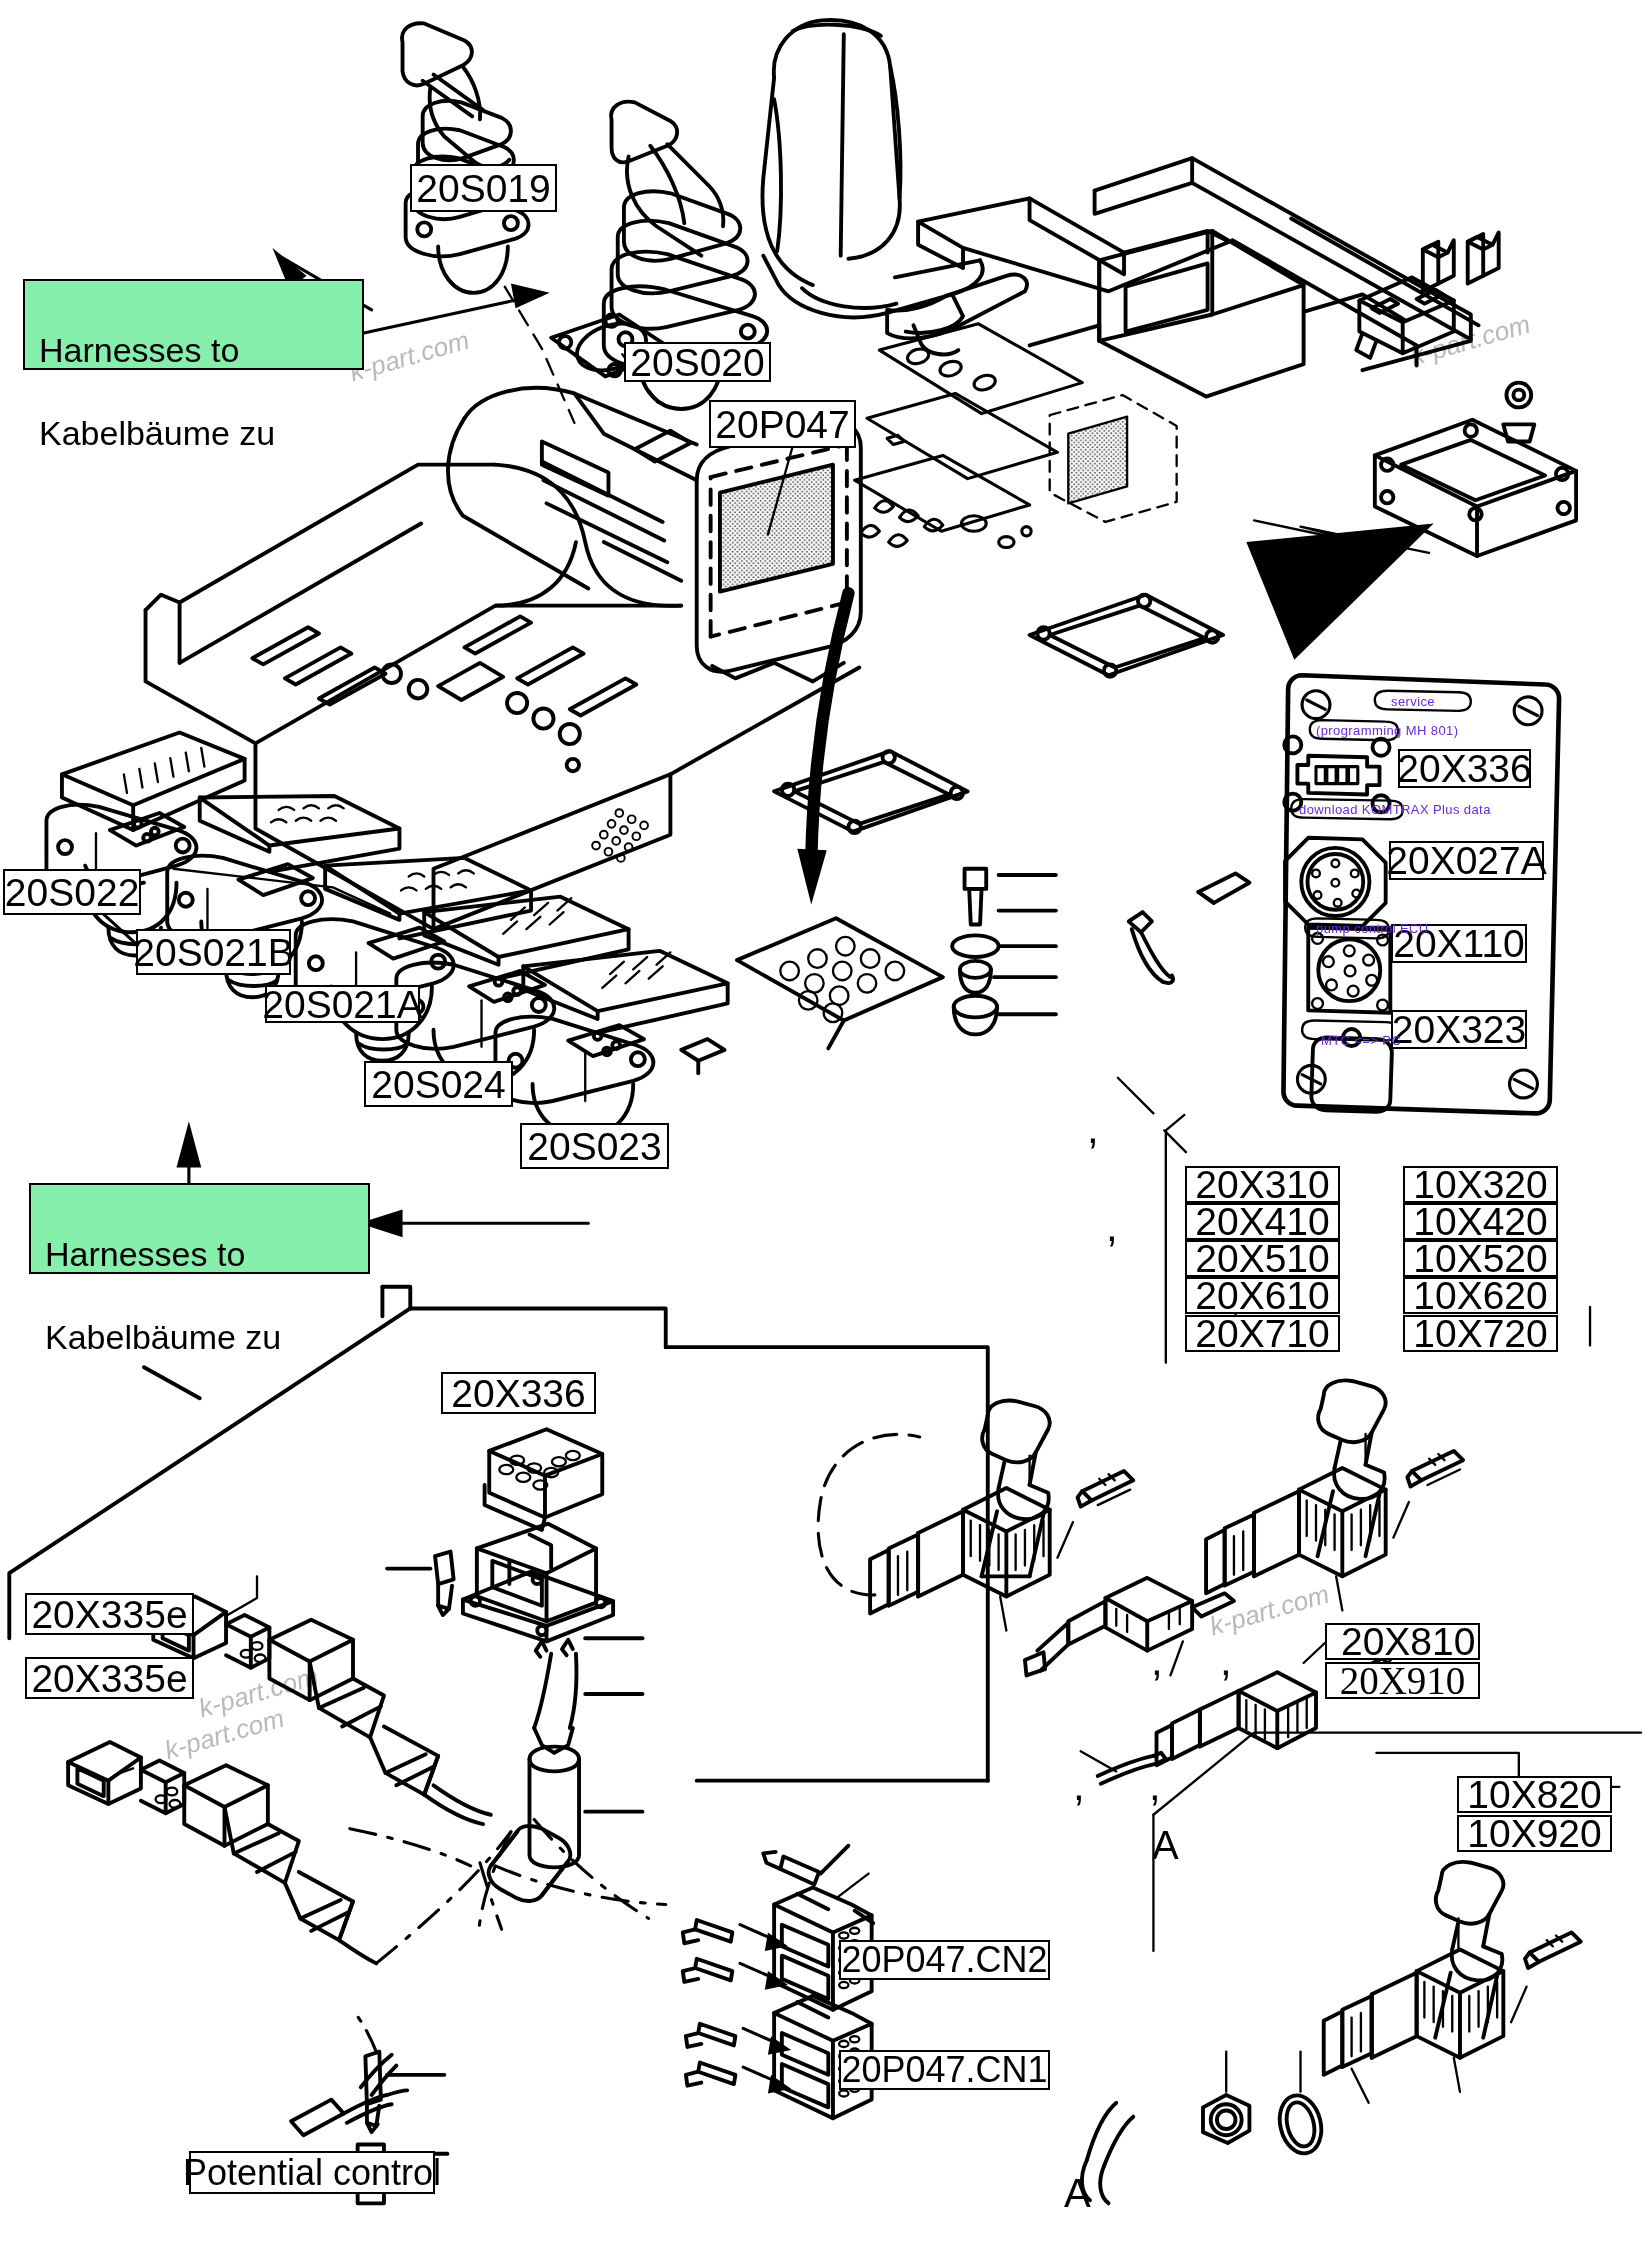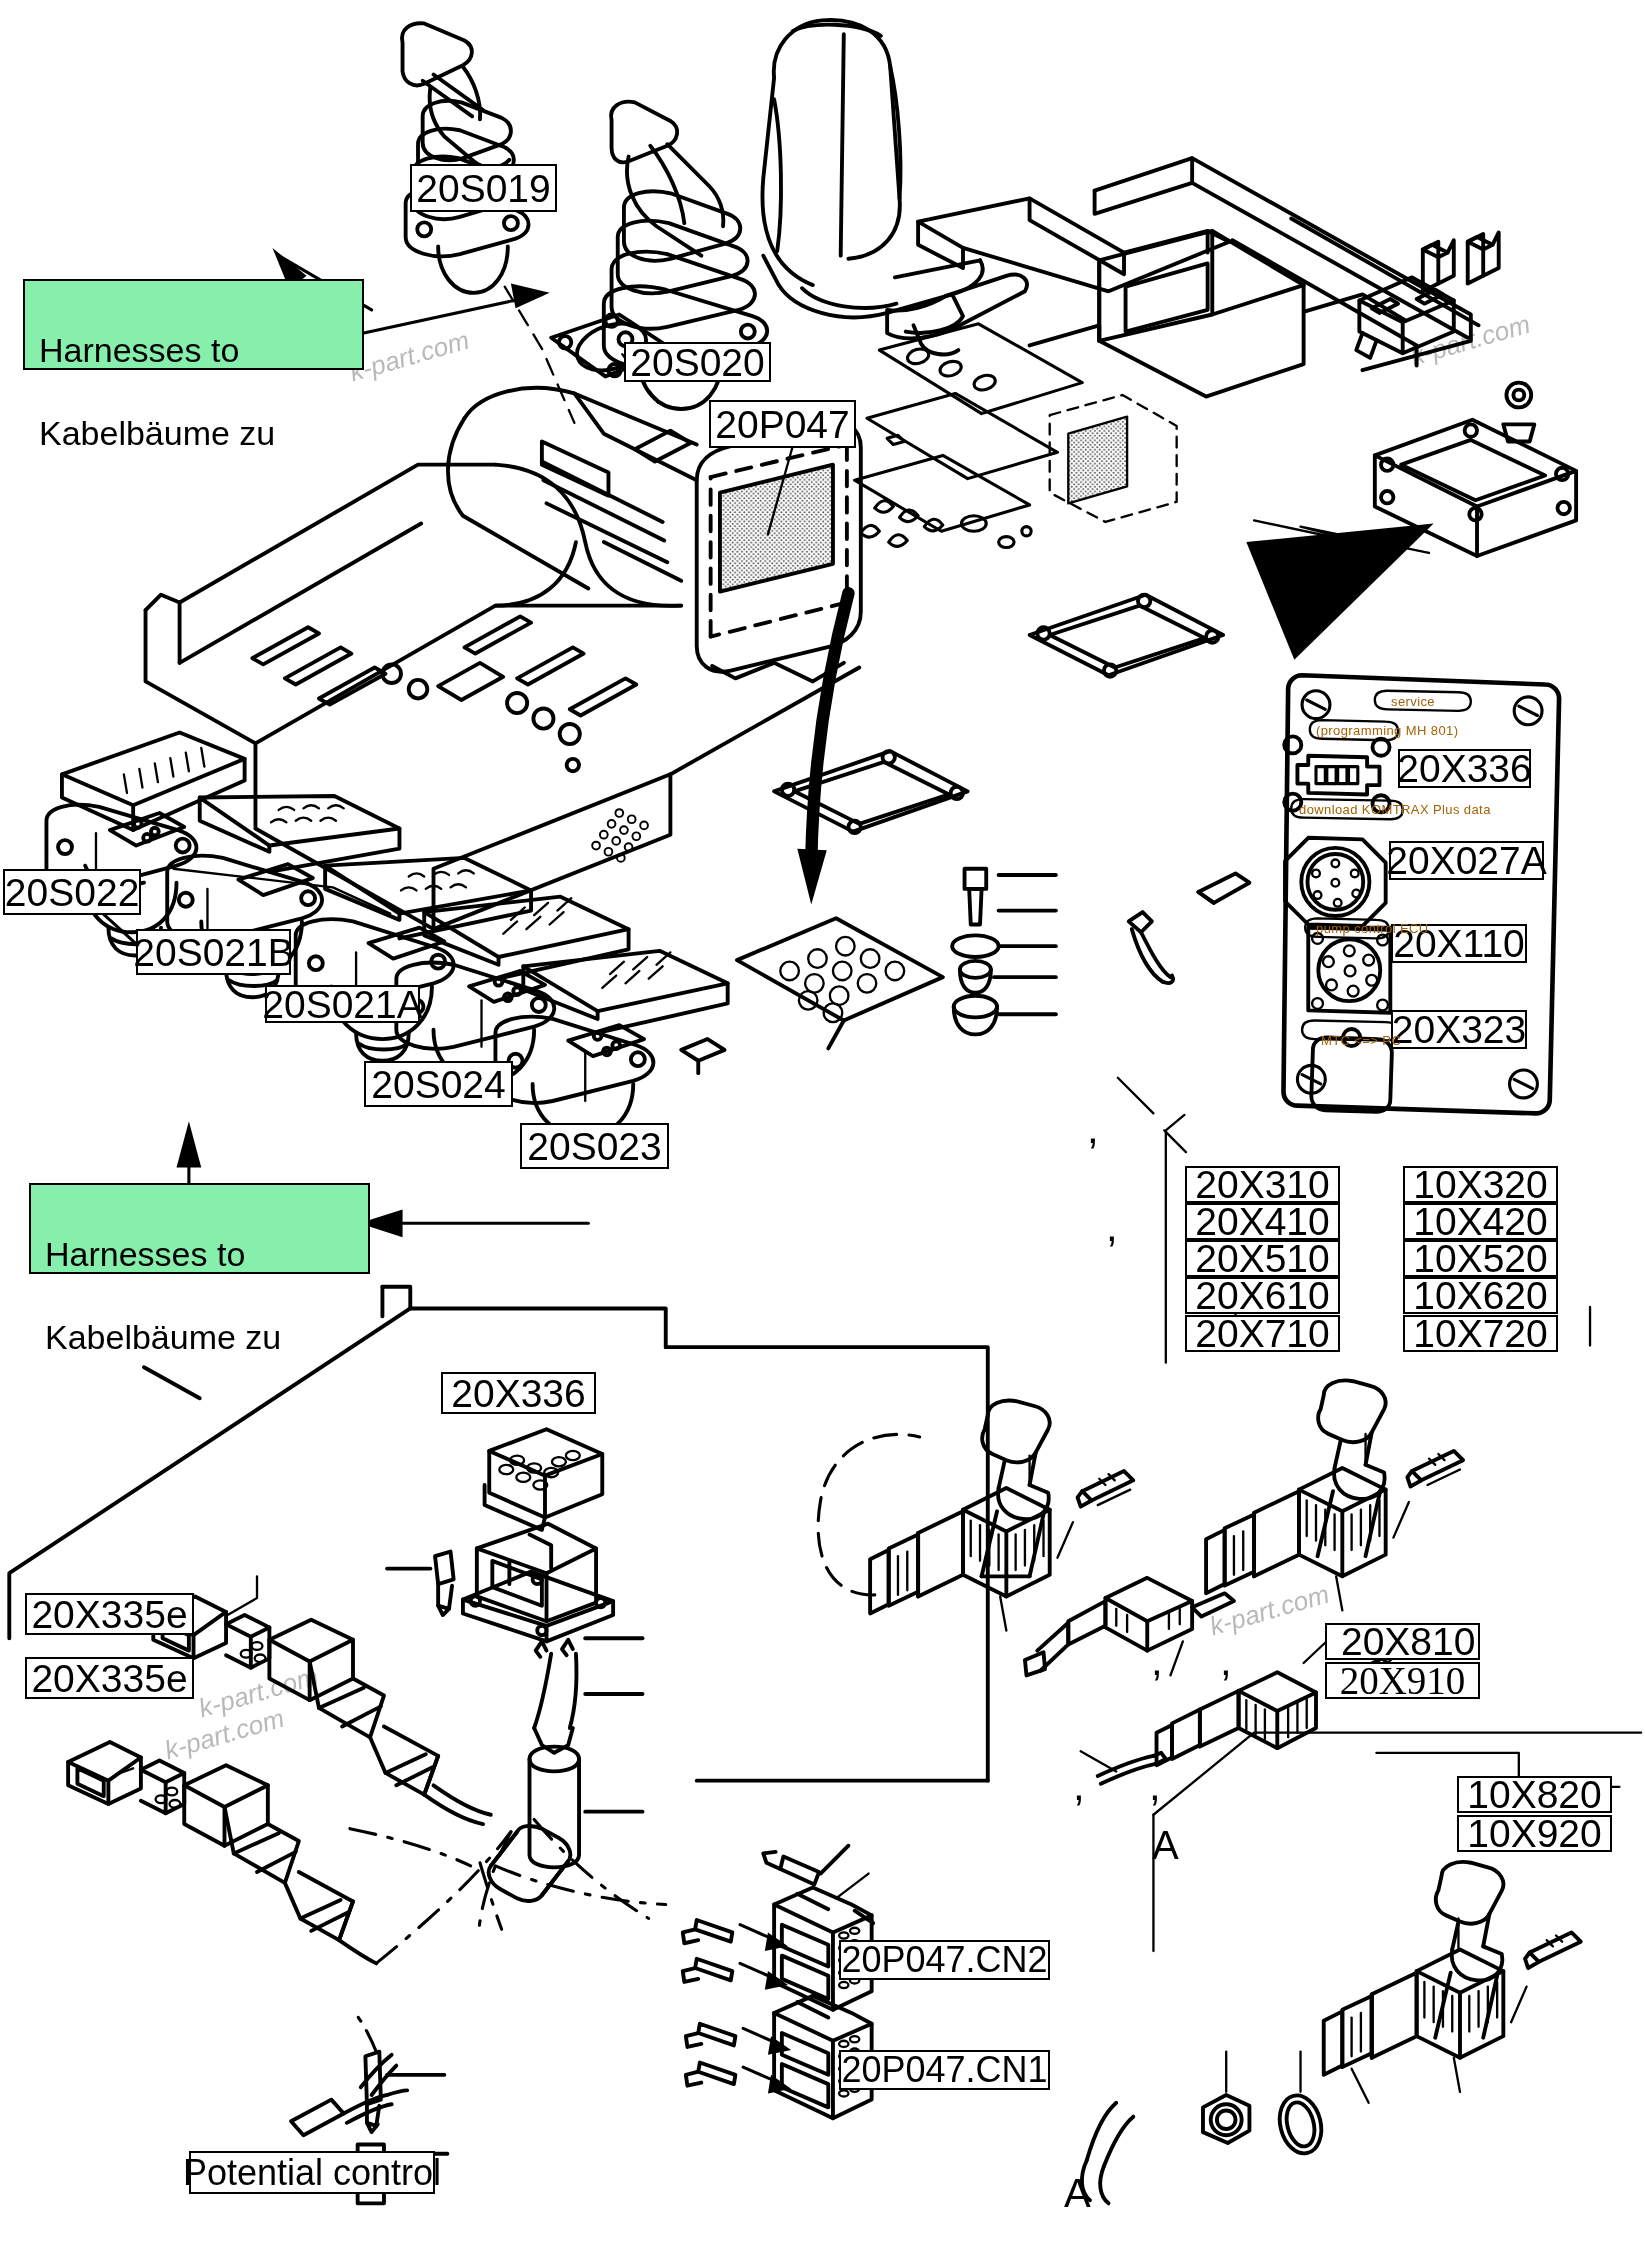--- a/index.html
+++ b/index.html
@@ -74,21 +74,21 @@
     position:absolute;
     left:0;top:0;
     width:1645px;
     height:2250px;
     z-index:10;
   }
   
   .eng{
     position:absolute;
     font-size:13px;
-    color:#a16207;
+    color:#6d28d9;
     z-index:45;
     white-space:nowrap;
     letter-spacing:0.4px;
     font-family:"Liberation Sans", sans-serif;
   }
 </style>
 </head>
 <body>
 
 <div id="sheet">

